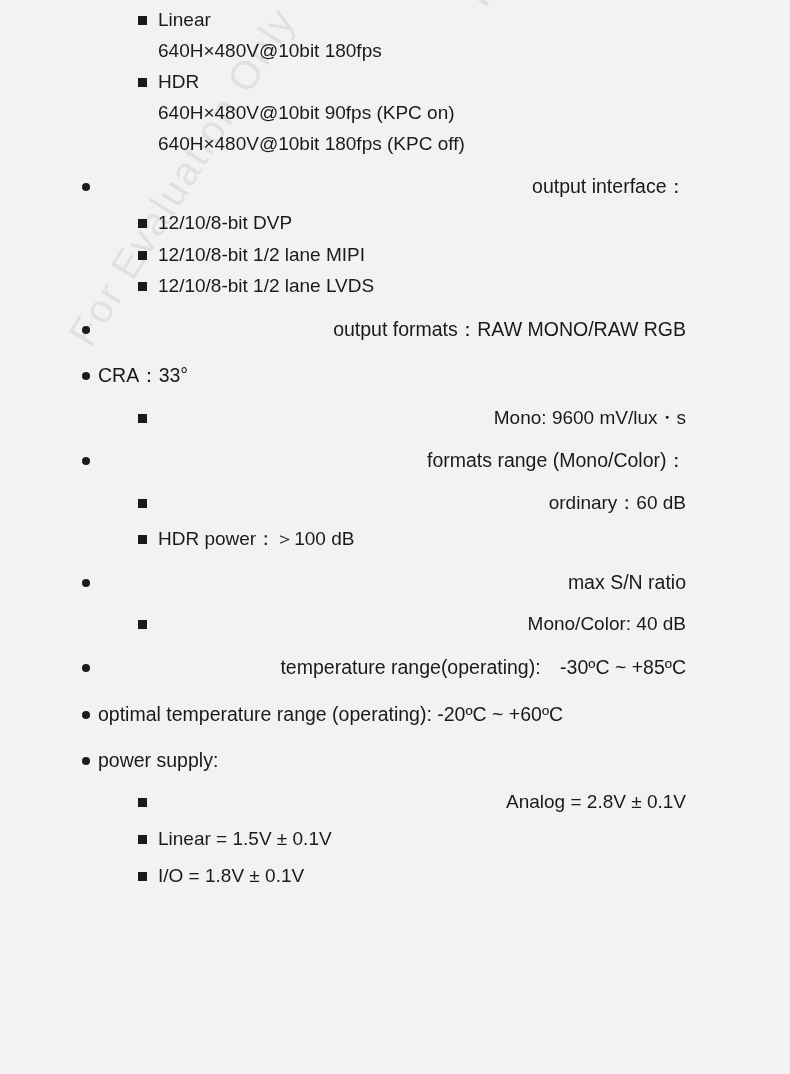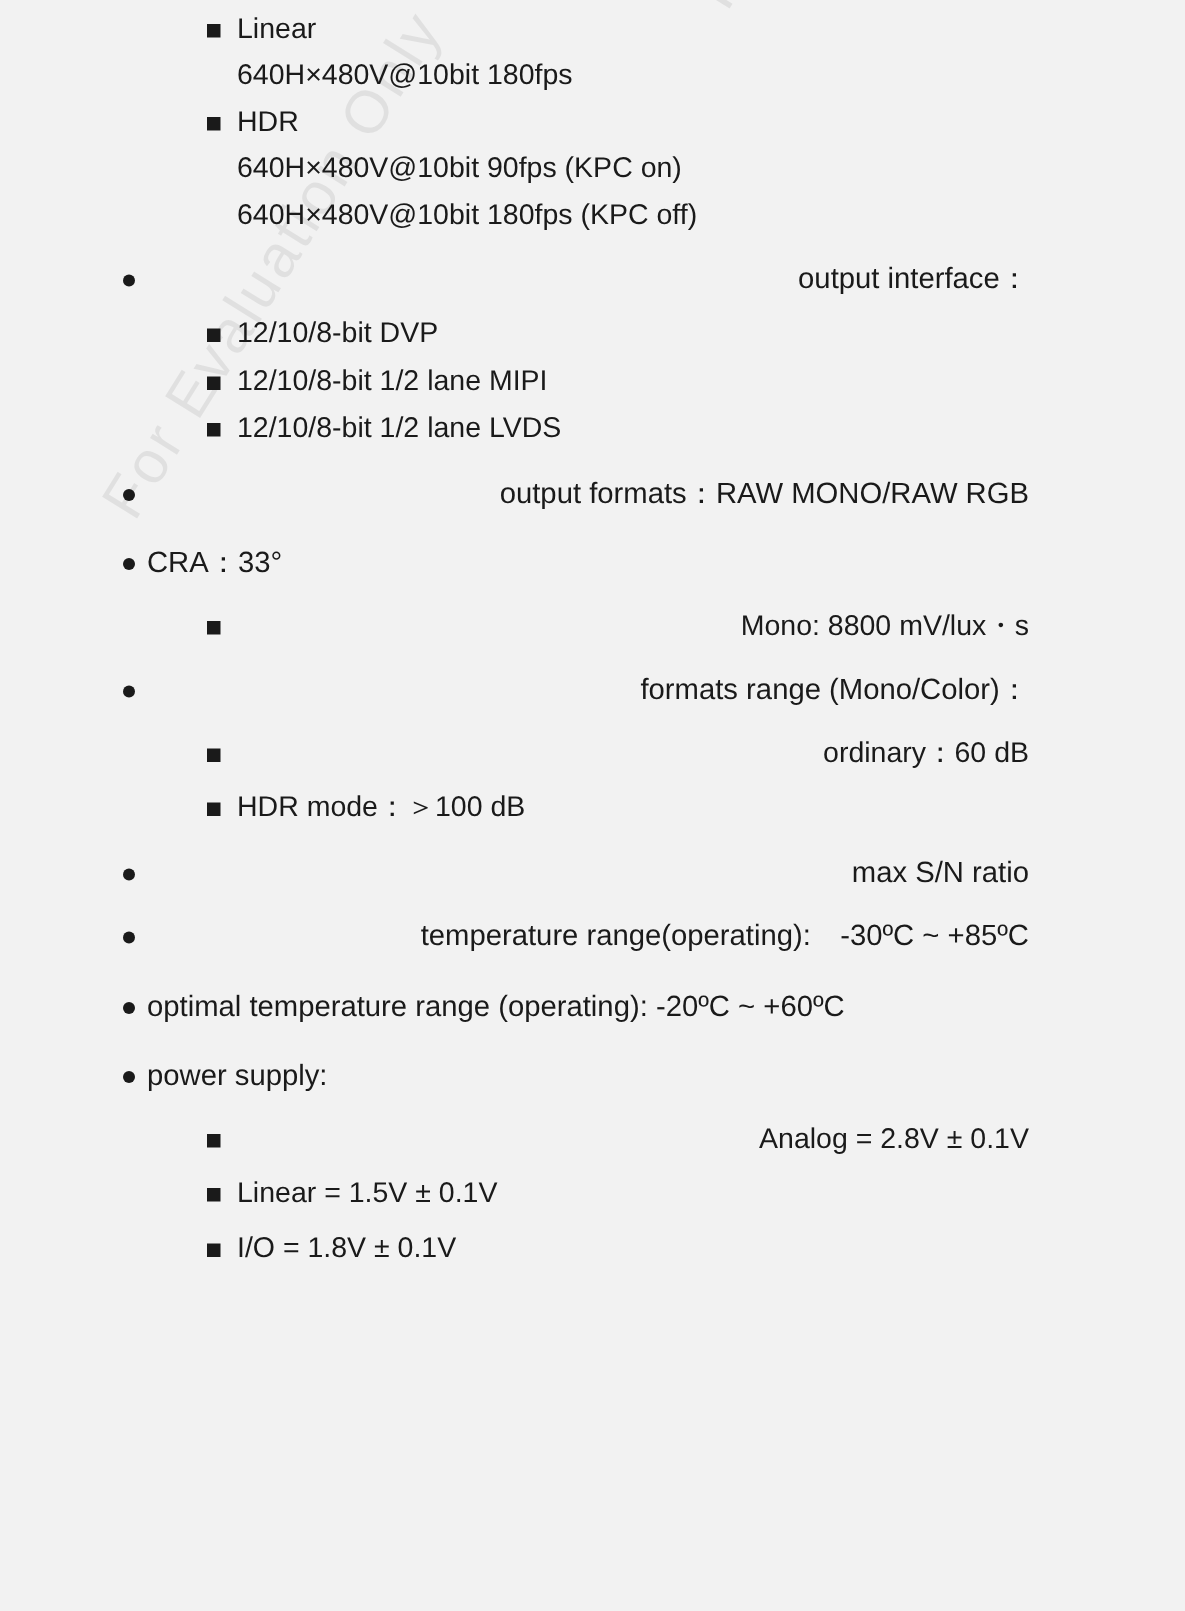--- a/index.html
+++ b/index.html
@@ -151,35 +151,38 @@
 
     <div class="l1 gap-md">
       <span>output formats：RAW MONO/RAW RGB</span>
     </div>
 
     <div class="l1 gap-lg">
       <span>CRA：33°</span>
     </div>
 
     <div class="l2 gap-md">
-      <span>Mono: 8800 mV/lux・s</span>
+      <span>Mono: 9600 mV/lux・s</span>
     </div>
 
     <div class="l1 gap-md">
       <span>formats range (Mono/Color)：</span>
     </div>
     <div class="l2 gap-md">
       <span>ordinary：60 dB</span>
     </div>
     <div class="l2 gap-sm">
-      <span>HDR mode：＞100 dB</span>
+      <span>HDR power：＞100 dB</span>
     </div>
 
     <div class="l1 gap-md">
       <span>max S/N ratio</span>
+    </div>
+    <div class="l2 gap-md">
+      <span>Mono/Color: 40 dB</span>
     </div>
 
     <div class="l1 gap-md">
       <span>temperature range(operating):　-30ºC ~ +85ºC</span>
     </div>
 
     <div class="l1 gap-lg">
       <span>optimal temperature range (operating): -20ºC ~ +60ºC</span>
     </div>
 

